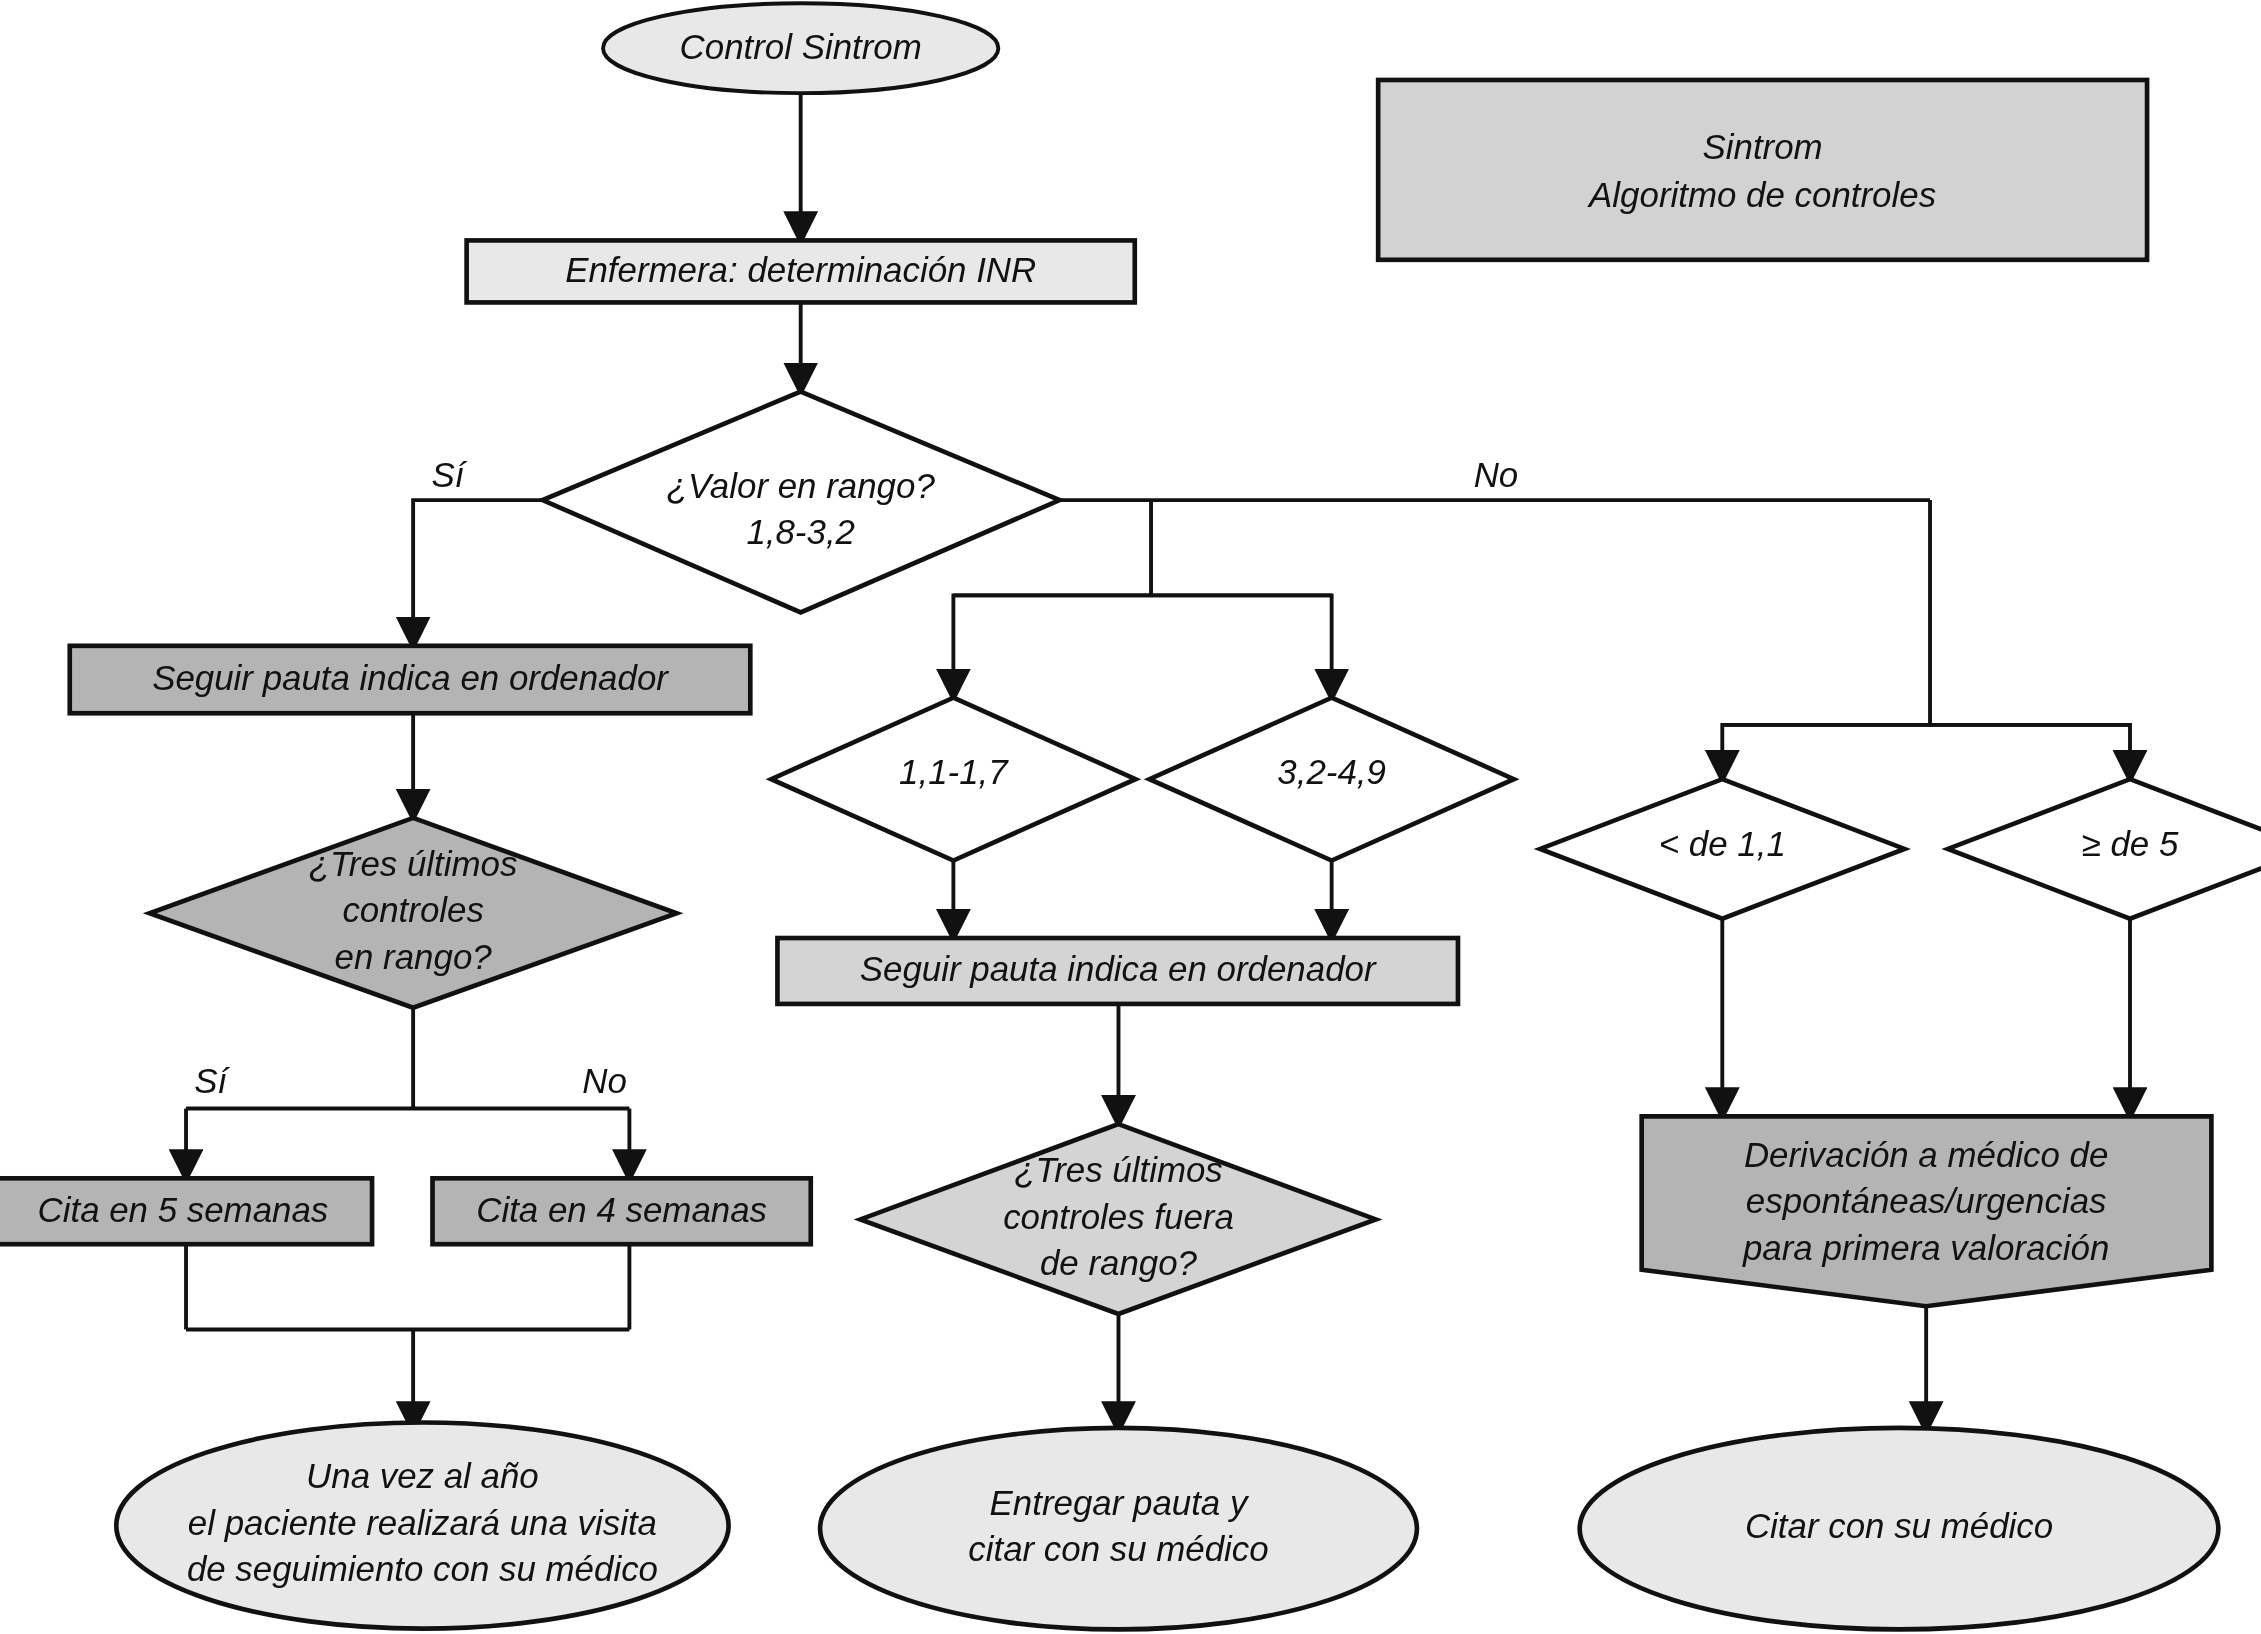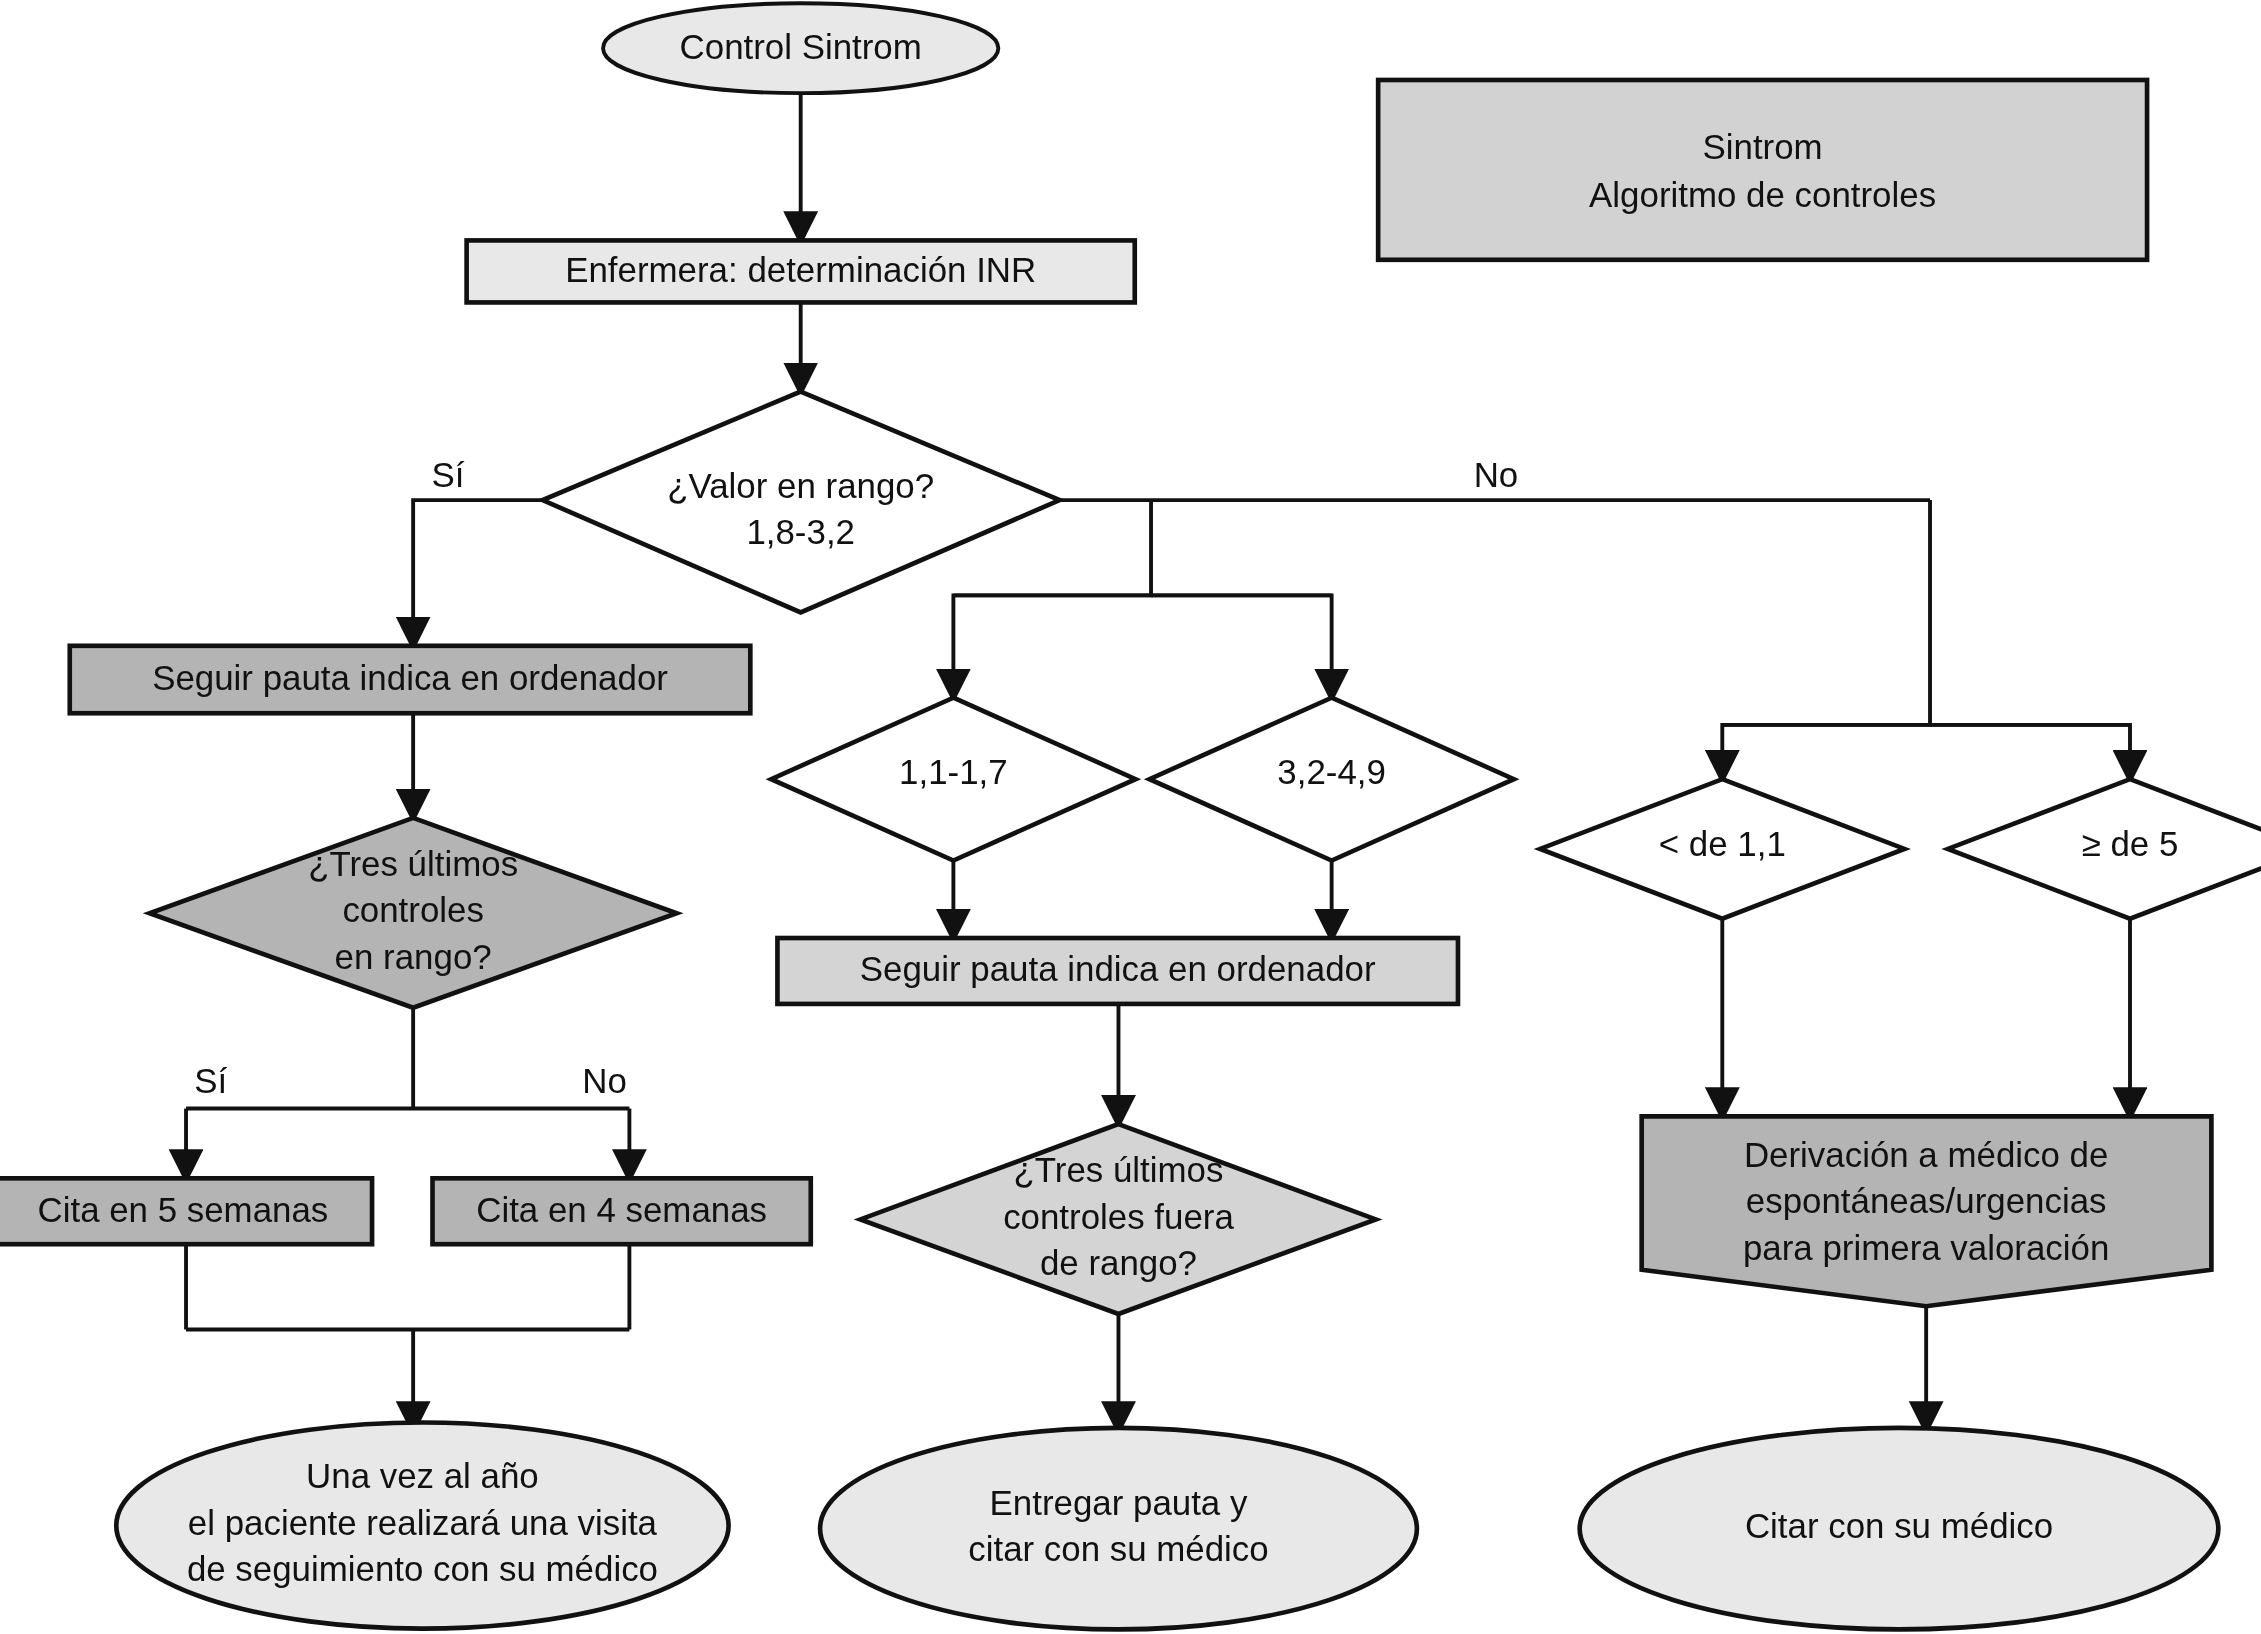--- a/index.html
+++ b/index.html
@@ -1,17 +1,17 @@
 <!DOCTYPE html>
 <html style="font-size:12.4px"><head>
 <meta charset="utf-8">
 <style>
   html,body{margin:0;padding:0;background:#ffffff;}
   body{width:2261px;height:1635px;font-family:"Liberation Sans",sans-serif;}
-  #stage{position:relative;width:2261px;height:1635px;overflow:hidden;background:#fff;}
+  #stage{position:relative;width:2261px;height:1635px;overflow:hidden;background:#fff;font-style:italic;}
   svg{display:block;}
   .nodetext{font-family:"Liberation Sans",sans-serif;fill:#111111;text-anchor:middle;dominant-baseline:middle;}
   .edgelabel{font-family:"Liberation Sans",sans-serif;fill:#111111;text-anchor:middle;}
 </style>
 </head>
 <body>
 
 <div id="stage">
 <svg width="2261" height="1635" viewBox="0 0 2917 2109" xmlns="http://www.w3.org/2000/svg">
 

